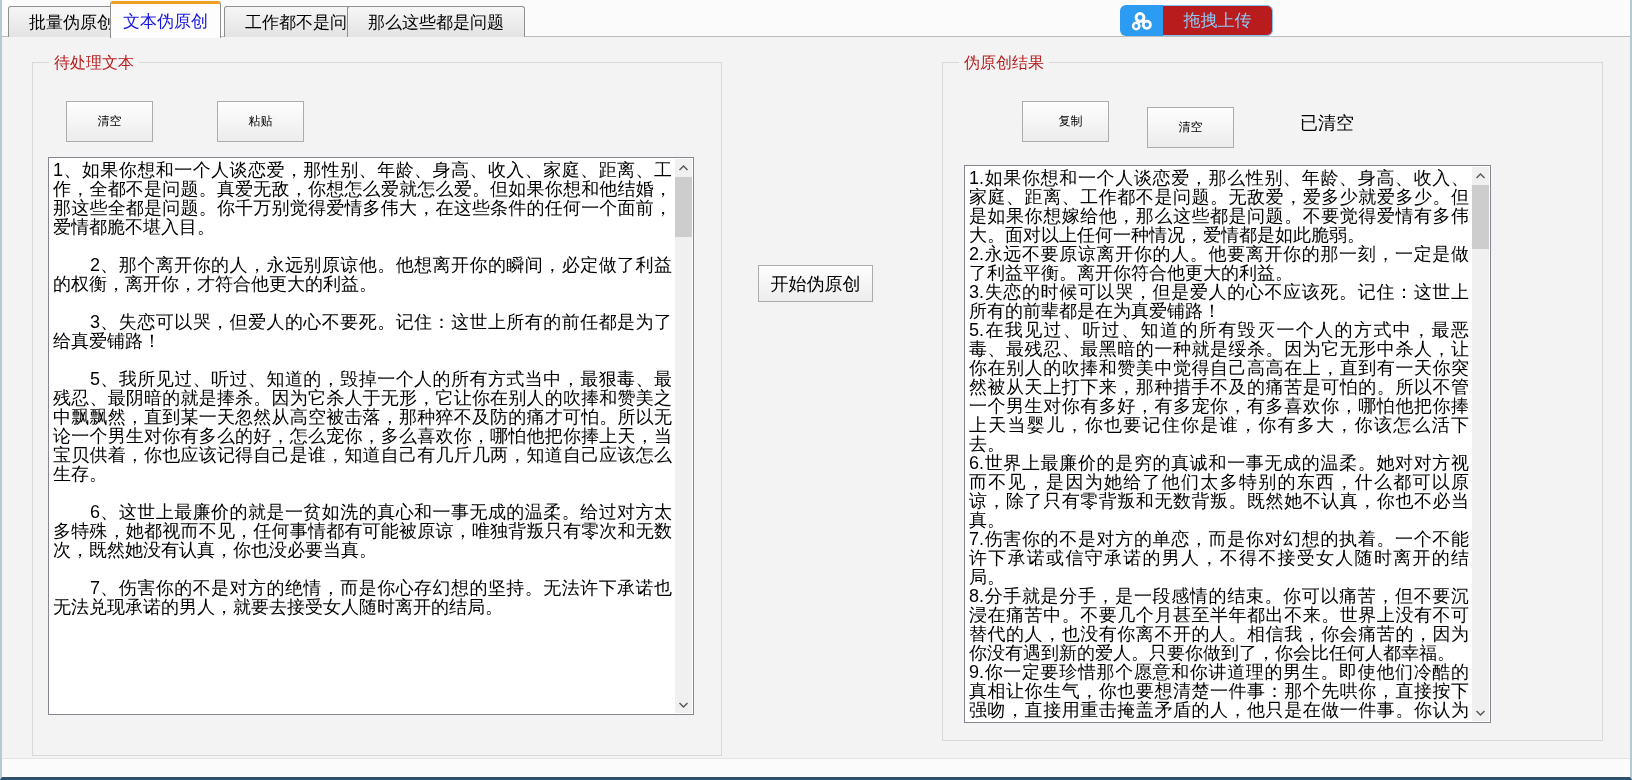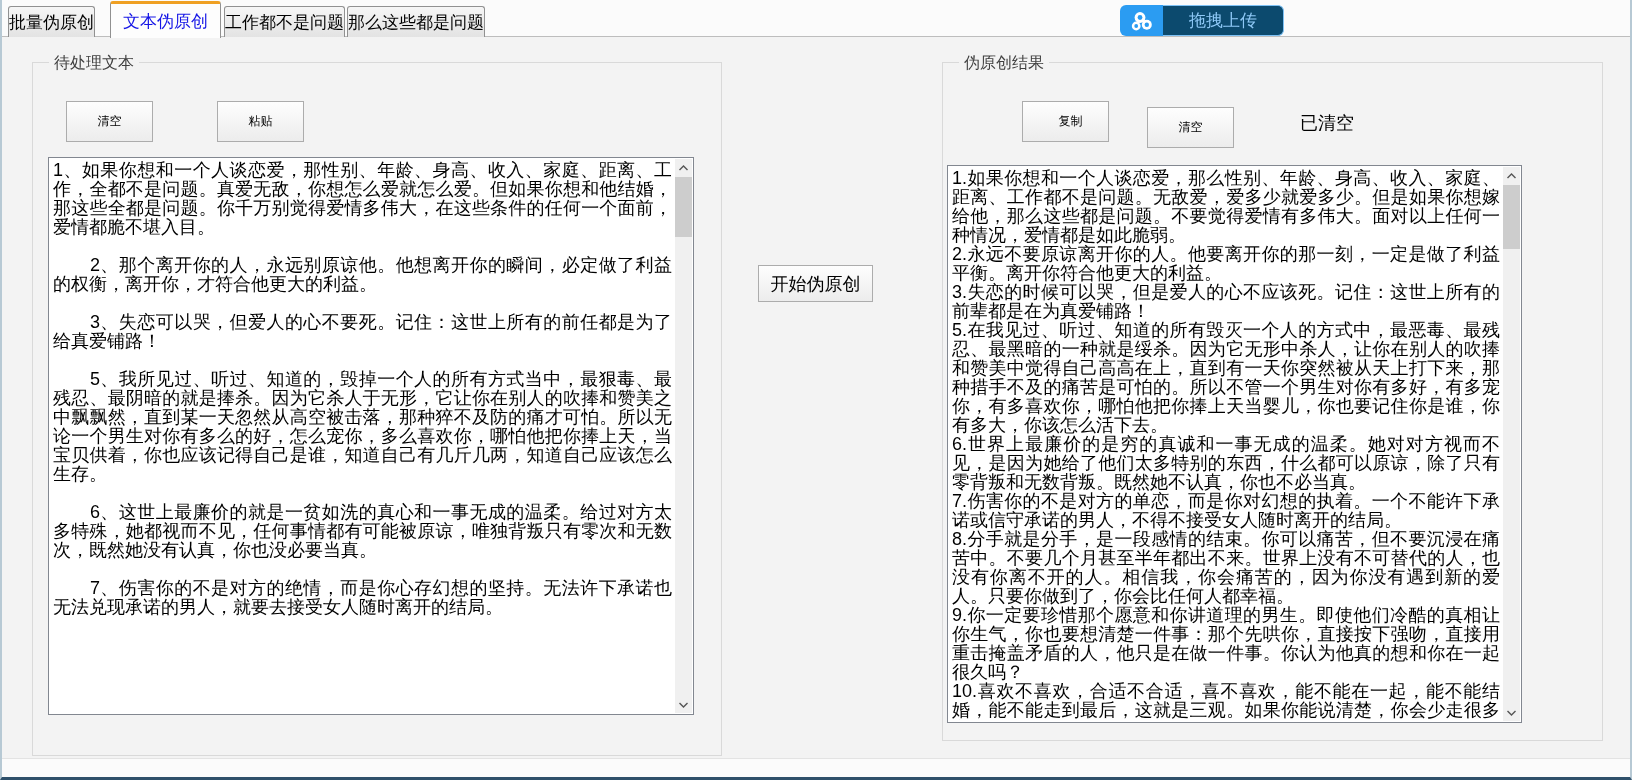--- a/index.html
+++ b/index.html
@@ -5,55 +5,55 @@
   html,body{margin:0;padding:0;background:#d8d8d8;}
   *{box-sizing:border-box;}
   body{font-family:"Liberation Sans","DejaVu Sans",sans-serif;}
   #window{
     position:relative;width:1632px;height:780px;background:#f3f3f3;overflow:hidden;
     border-left:2px solid #b7c9d4;border-right:2px solid #b7c9d4;border-bottom:3px solid #2f506a;
   }
   
   .tabstrip{position:absolute;left:0;top:0;right:0;height:37px;background:#fbfbfb;border-bottom:1px solid #bdbdbd;z-index:1;}
   .tab{
-    position:absolute;top:6px;height:31px;display:flex;align-items:center;padding:0 0;
+    position:absolute;top:6px;height:31px;display:flex;align-items:center;padding:0 20px;
     background:linear-gradient(#f6f6f6,#e3e3e3);border:1px solid #919191;border-bottom:none;
     border-radius:3px 3px 0 0;font-size:17px;color:#000;cursor:default;z-index:1;white-space:nowrap;
   }
   .tab.selected{
     top:1px;height:37px;background:#fdfdfd;color:#1414e6;z-index:3;
     border-top:3px solid #efa023;padding:12px 12px;
   }
   
   .upload{position:absolute;left:1118px;top:5px;height:31px;display:flex;z-index:2;}
   .upload-icon-box{width:43px;background:#2b9cf2;border-radius:6px 0 0 6px;display:flex;align-items:center;justify-content:center;}
   .upload-label{
-    width:121px;border:1px solid #7fc2f5;border-left:none;border-radius:0 6px 6px 0;
-    background:#0c4a6e;color:#8ec8f6;display:flex;align-items:center;justify-content:center;font-size:17px;
+    width:110px;border:1px solid #7fc2f5;border-left:none;border-radius:0 6px 6px 0;
+    background:#b91c1c;color:#8ec8f6;display:flex;align-items:center;justify-content:center;font-size:17px;
   }
   
   .group{position:absolute;border:1px solid #d9d9d9;background:transparent;}
-  .group-title{position:absolute;top:-10px;left:16px;background:#f3f3f3;padding:0 5px;font-size:16px;color:#404040;line-height:20px;}
+  .group-title{position:absolute;top:-10px;left:16px;background:#f3f3f3;padding:0 5px;font-size:16px;color:#b91c1c;line-height:20px;}
   .group-left{left:30px;top:62px;width:690px;height:694px;}
   .group-right{left:940px;top:62px;width:661px;height:679px;}
   
   .btn{
     position:absolute;background:linear-gradient(#fefefe,#ececec);border:1px solid #acacac;
     font-size:12px;display:flex;align-items:center;justify-content:center;color:#000;cursor:default;
   }
   .btn-clear-left{left:33px;top:38px;width:87px;height:41px;}
   .btn-paste{left:184px;top:38px;width:87px;height:41px;}
   .btn-start{left:756px;top:265px;width:115px;height:37px;font-size:18px;}
   .btn-copy{left:79px;top:38px;width:87px;height:41px;padding-left:16px;}
   .btn-clear-right{left:204px;top:44px;width:87px;height:41px;}
   .status-label{position:absolute;left:357px;top:48px;font-size:18px;color:#000;}
   
   .textbox{position:absolute;background:#fff;border:1px solid #828790;}
   .textbox-left{left:15px;top:94px;width:646px;height:558px;}
-  .textbox-right{left:4px;top:102px;width:575px;height:558px;}
+  .textbox-right{left:21px;top:102px;width:527px;height:558px;}
   .text-body{
     position:absolute;left:4px;top:3px;right:21px;bottom:2px;overflow:hidden;
     font-size:18px;line-height:19px;color:#000;word-break:break-all;text-align:justify;
   }
   .spaced .para{margin-bottom:19px;}
   .para{margin:0;}
   
   .vscroll{position:absolute;top:1px;right:1px;bottom:1px;width:17px;background:#f0f0f0;}
   .sb-btn{position:absolute;left:0;width:17px;height:17px;display:flex;align-items:center;justify-content:center;background:#f0f0f0;}
   .sb-up{top:0;}

